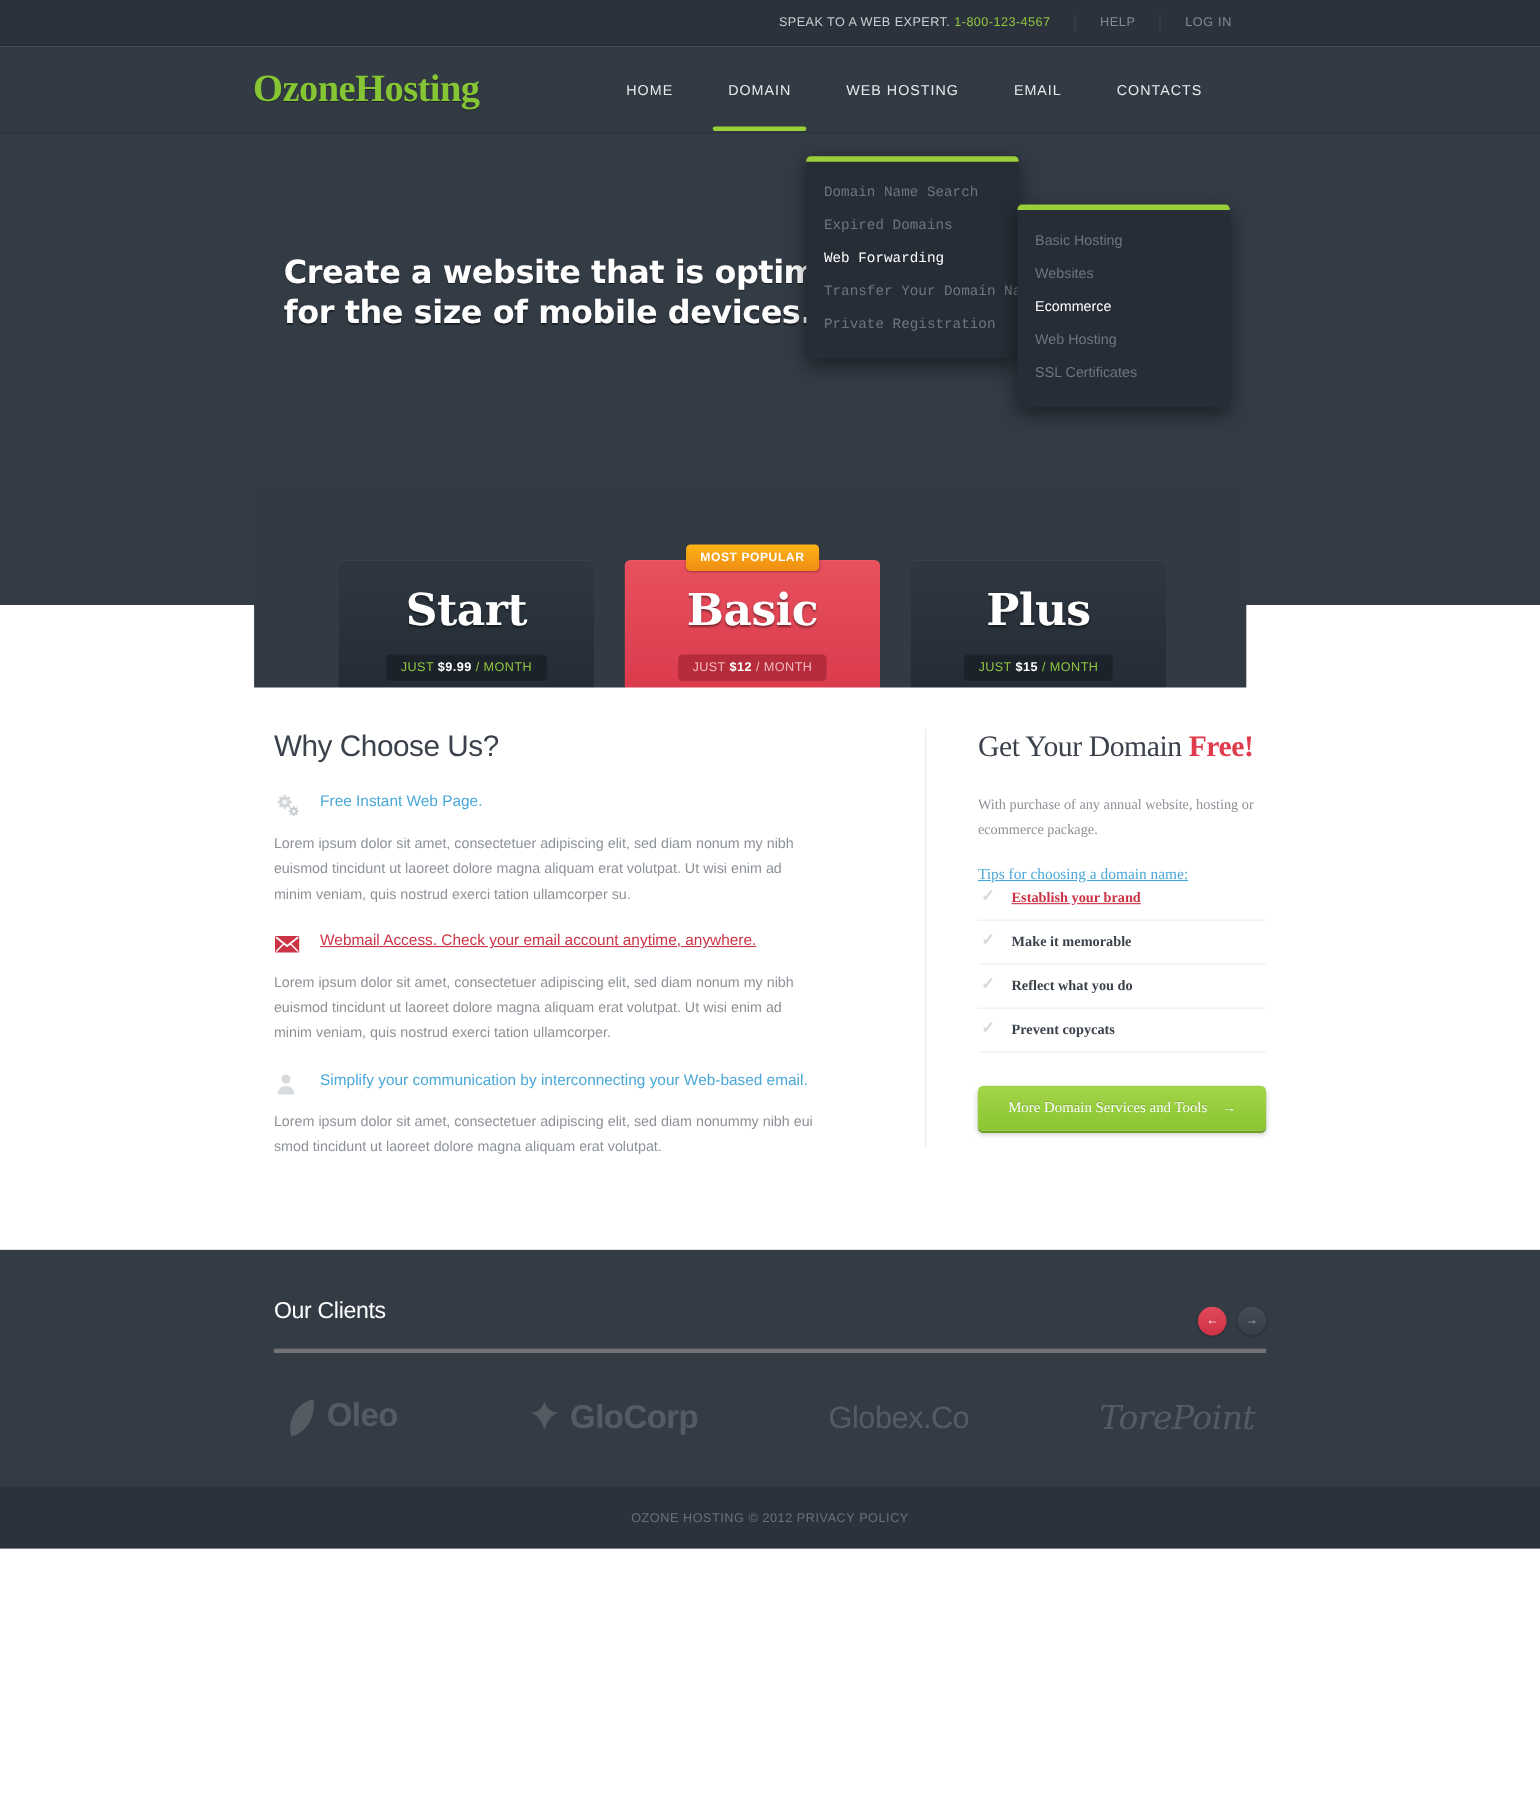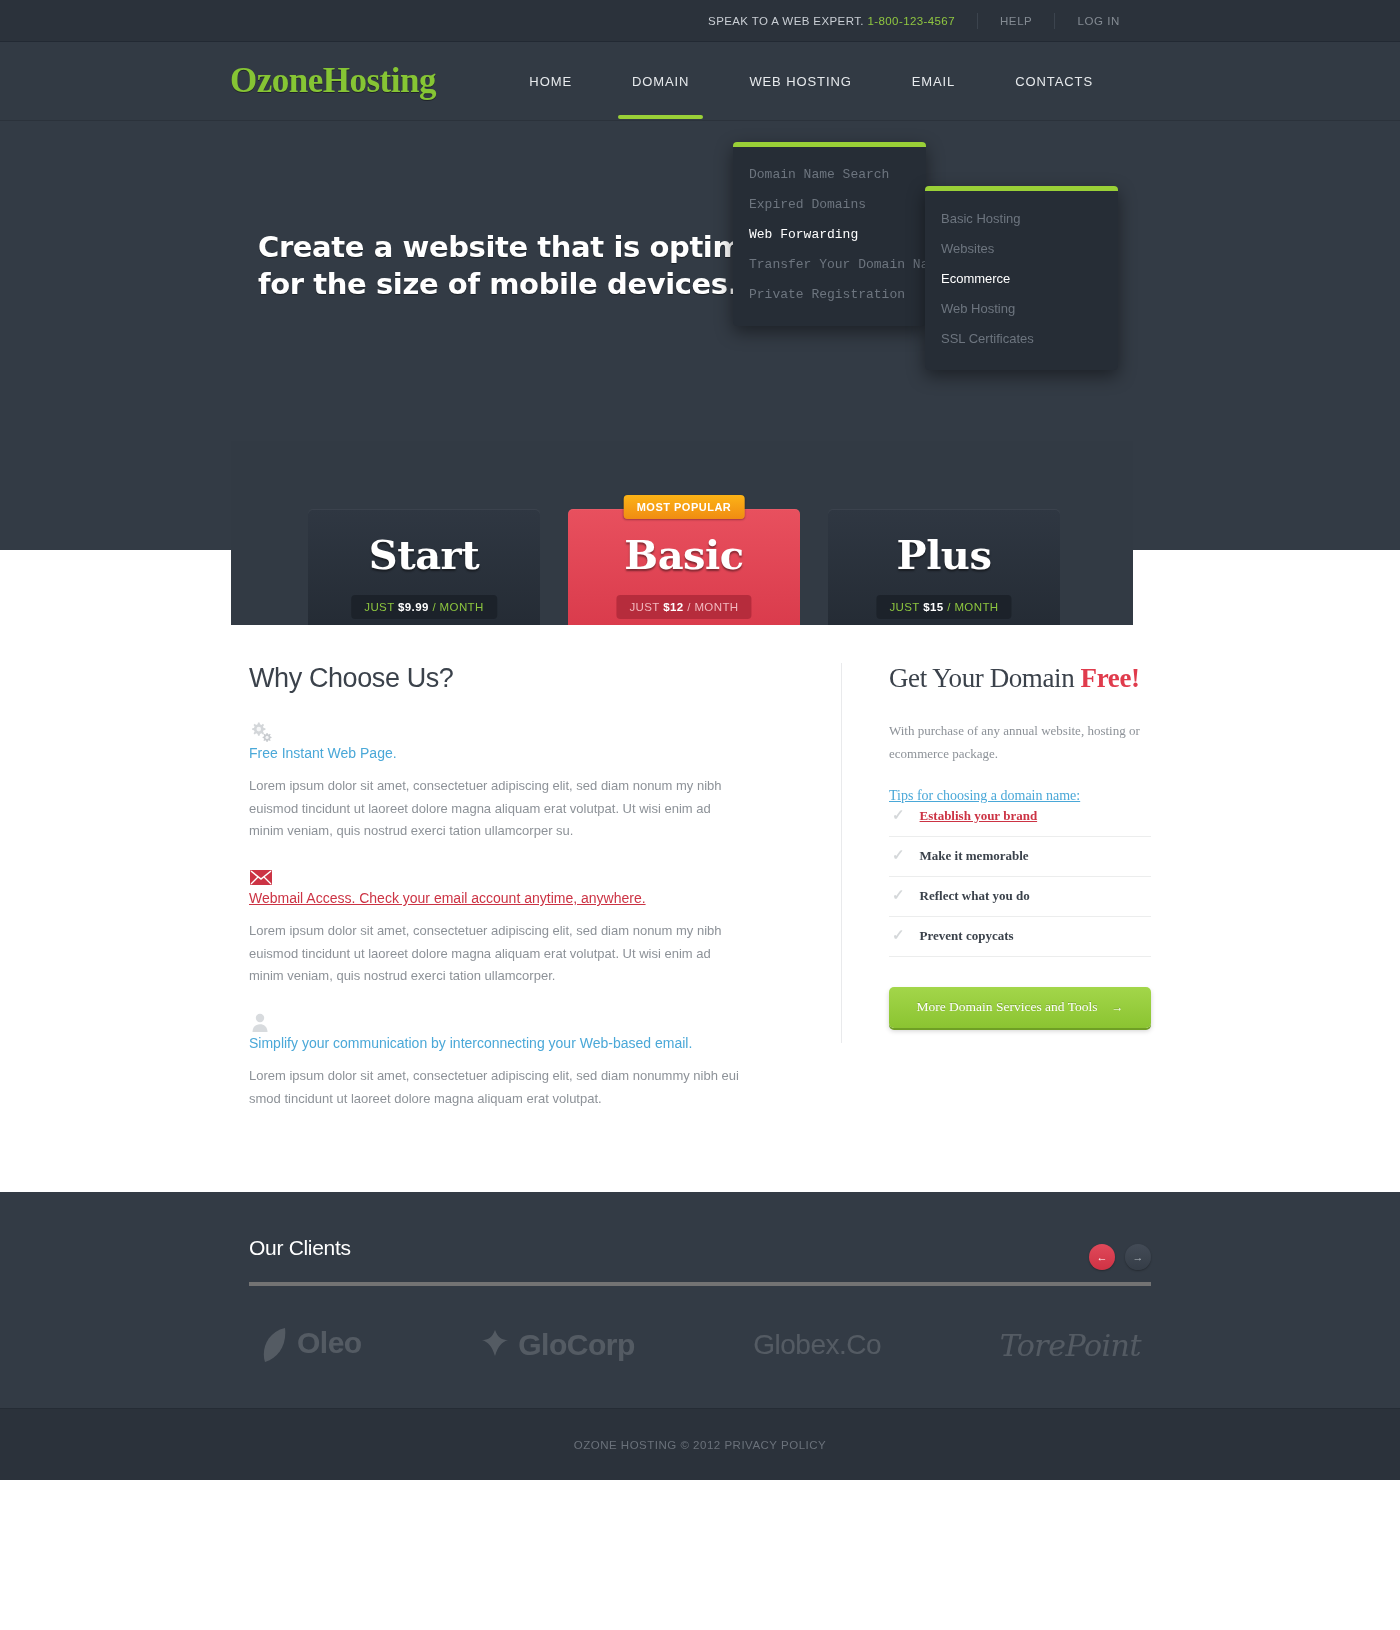--- a/index.html
+++ b/index.html
@@ -32,21 +32,21 @@
     display:flex; align-items:center;
     position:relative; z-index:40;
   }
   .logo {
     margin-left:230px;
     font-family:"Liberation Serif", serif;
     font-size:35px; font-weight:bold; color:#86c534;
     letter-spacing:-.5px;
     text-shadow:0 1px 0 rgba(0,0,0,.4);
   }
-  .nav { margin-left:auto; margin-right:283px; display:flex; align-items:center; gap:12px; }
+  .nav { margin-left:auto; margin-right:283px; display:flex; align-items:center; gap:2px; }
   .nav .nv {
     font-size:13px; letter-spacing:.9px; color:#e7eaed;
     padding:0 24px; text-decoration:none; position:relative; white-space:nowrap;
   }
   .nav .nv.active::after {
     content:""; position:absolute; left:10px; right:10px; bottom:-30px;
     height:4px; background:#9ad037; border-radius:2px;
   }
 
   
@@ -166,21 +166,21 @@
   .colL { width:545px; float:left; padding-right:45px; }
   .colR { width:310px; float:right; padding-left:47px; border-left:1px solid #e9eaec; min-height:380px;font-family:Liberation Serif, serif; }
 
   h2.sect {
     font-size:27px; color:#3b424b; font-weight:normal; letter-spacing:-.4px;
     margin-bottom:26px;
   }
   h2.sect .red { color:#e03b4c; font-weight:bold; }
 
   .feature { margin-bottom:10px; }
-  .feature .frow { display:flex; align-items:flex-start; margin-bottom:13px;flex-direction:column; }
+  .feature .frow { display:flex; align-items:flex-start; gap:18px; margin-bottom:13px; }
   .feature .ficon { width:24px; height:22px; flex:0 0 24px; position:relative; margin-top:1px; }
   .feature .ftitle { font-size:14px; color:#4aa8d8; text-decoration:none; line-height:1.2; }
   .feature .ftitle.redlink { color:#cc3344; text-decoration:underline; }
   .feature p {
     font-size:13px; color:#8d9298; line-height:1.75; margin:0 0 22px 0;
   }
 
   
   .ic-gears svg { display:block; }
   .ic-user svg { display:block; }
@@ -226,21 +226,21 @@
     display:flex; align-items:center; justify-content:space-between;
     padding:40px 10px 44px 10px;
   }
   .clogo { opacity:.16; color:#ffffff; display:flex; align-items:flex-start; gap:8px; }
   .clogo .ctext { font-size:30px; font-weight:bold; letter-spacing:-.5px; }
   .clogo.script .ctext { font-family:"DejaVu Serif", serif; font-style:italic; font-weight:normal; font-size:30px; }
   .clogo.plain .ctext { font-weight:normal; font-size:28px; }
 
   .footbar {
     background:#2b323b; border-top:1px solid #252c35;
-    height:72px; display:flex; align-items:center; justify-content:center;
+    height:56px; display:flex; align-items:center; justify-content:center;
   }
   .footbar .fc { font-size:11.5px; color:#6a717a; letter-spacing:.5px; }
   .footbar .fc a { color:#6a717a; text-decoration:none; }
   .clearfix::after { content:""; display:table; clear:both; }
 </style>
 </head>
 <body>
 
 <div class="page">
 

